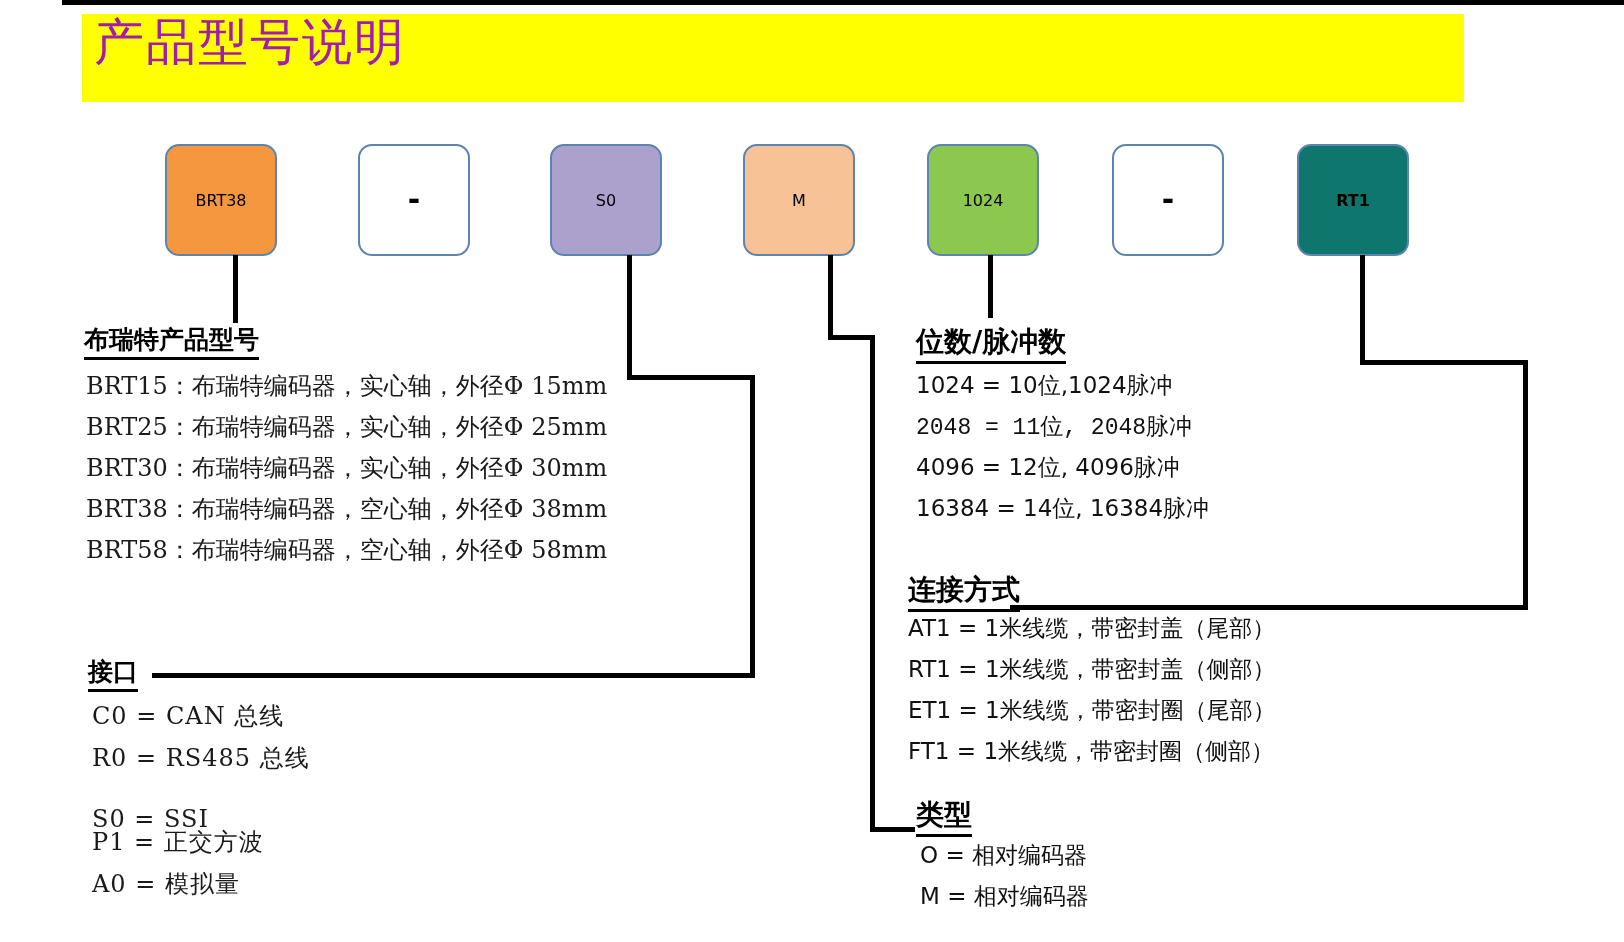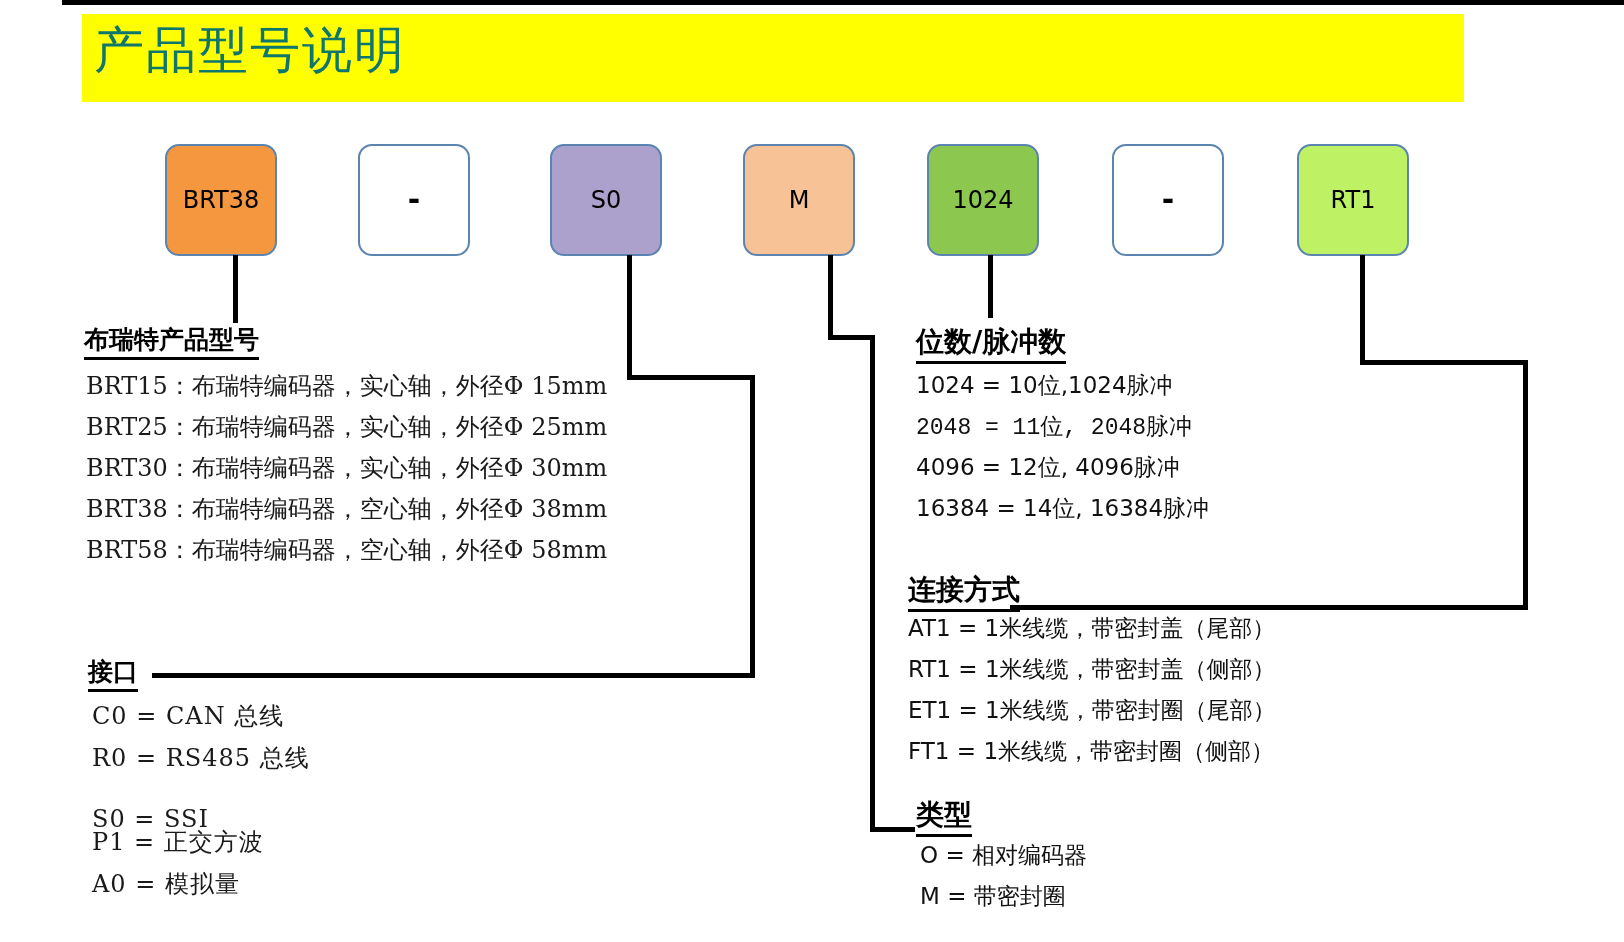--- a/index.html
+++ b/index.html
@@ -15,34 +15,34 @@
   
   .top-rule{
     position:absolute;left:62px;top:0px;width:1562px;height:5px;
     background:#000000;
   }
   .title-banner{
     position:absolute;left:82px;top:14px;width:1382px;height:88px;
     background:#ffff00;
   }
   .title-text{
-    position:absolute;left:94px;top:12px;
+    position:absolute;left:94px;top:4px;
     font-family:"DejaVu Serif","Liberation Serif",serif;
-    font-size:50px;line-height:76px;color:#0f766e;
+    font-size:50px;line-height:76px;color:#a21caf;
     letter-spacing:2px;white-space:nowrap;
   }
 
   
   .code-box{
     position:absolute;top:144px;width:112px;height:112px;
     border:2px solid #5B84B1;border-radius:14px;
     box-sizing:border-box;
     display:flex;align-items:center;justify-content:center;
     font-family:"DejaVu Sans","Liberation Sans",sans-serif;
-    font-size:24px;color:#000;
+    font-size:16px;color:#000;
   }
   .code-box.dash{font-size:30px;font-weight:700;line-height:0;}
 
   
   .ln{position:absolute;background:#000000;}
   .v{width:5px;}
   .h{height:5px;}
 
   
   .sec-head{
@@ -81,21 +81,21 @@
   <div class="top-rule"></div>
   <div class="title-banner"></div>
   <div class="title-text">产品型号说明</div>
 
   <div class="code-box" style="left:165px;background:#F5973F;">BRT38</div>
   <div class="code-box dash" style="left:358px;background:#FFFFFF;">-</div>
   <div class="code-box" style="left:550px;background:#ACA0CC;">S0</div>
   <div class="code-box" style="left:743px;background:#F7C295;">M</div>
   <div class="code-box" style="left:927px;background:#8CC750;">1024</div>
   <div class="code-box dash" style="left:1112px;background:#FFFFFF;">-</div>
-  <div class="code-box" style="left:1297px;background:#bef264;">RT1</div>
+  <div class="code-box" style="left:1297px;background:#0f766e;font-weight:bold;">RT1</div>
 
   <div class="ln v" style="left:233px;top:255px;height:68px;"></div>
 
   <div class="ln v" style="left:627px;top:255px;height:125px;"></div>
   <div class="ln h" style="left:627px;top:375px;width:128px;"></div>
   <div class="ln v" style="left:750px;top:375px;height:303px;"></div>
   <div class="ln h" style="left:152px;top:673px;width:603px;"></div>
 
   <div class="ln v" style="left:828px;top:255px;height:85px;"></div>
   <div class="ln h" style="left:828px;top:335px;width:47px;"></div>
@@ -140,15 +140,15 @@
   </div>
   <div class="sans-row" style="left:908px;top:613px;">AT1 = 1米线缆，带密封盖（尾部）</div>
   <div class="sans-row" style="left:908px;top:654px;">RT1 = 1米线缆，带密封盖（侧部）</div>
   <div class="sans-row" style="left:908px;top:695px;">ET1 = 1米线缆，带密封圈（尾部）</div>
   <div class="sans-row" style="left:908px;top:736px;">FT1 = 1米线缆，带密封圈（侧部）</div>
 
   <div class="sans-head" style="left:916px;top:796px;">
     <span class="u">类型</span>
   </div>
   <div class="sans-row" style="left:920px;top:840px;">O =  相对编码器</div>
-  <div class="sans-row" style="left:920px;top:881px;">M =  带密封圈</div>
+  <div class="sans-row" style="left:920px;top:881px;">M =  相对编码器</div>
 
 </div>
 
 </body></html>

